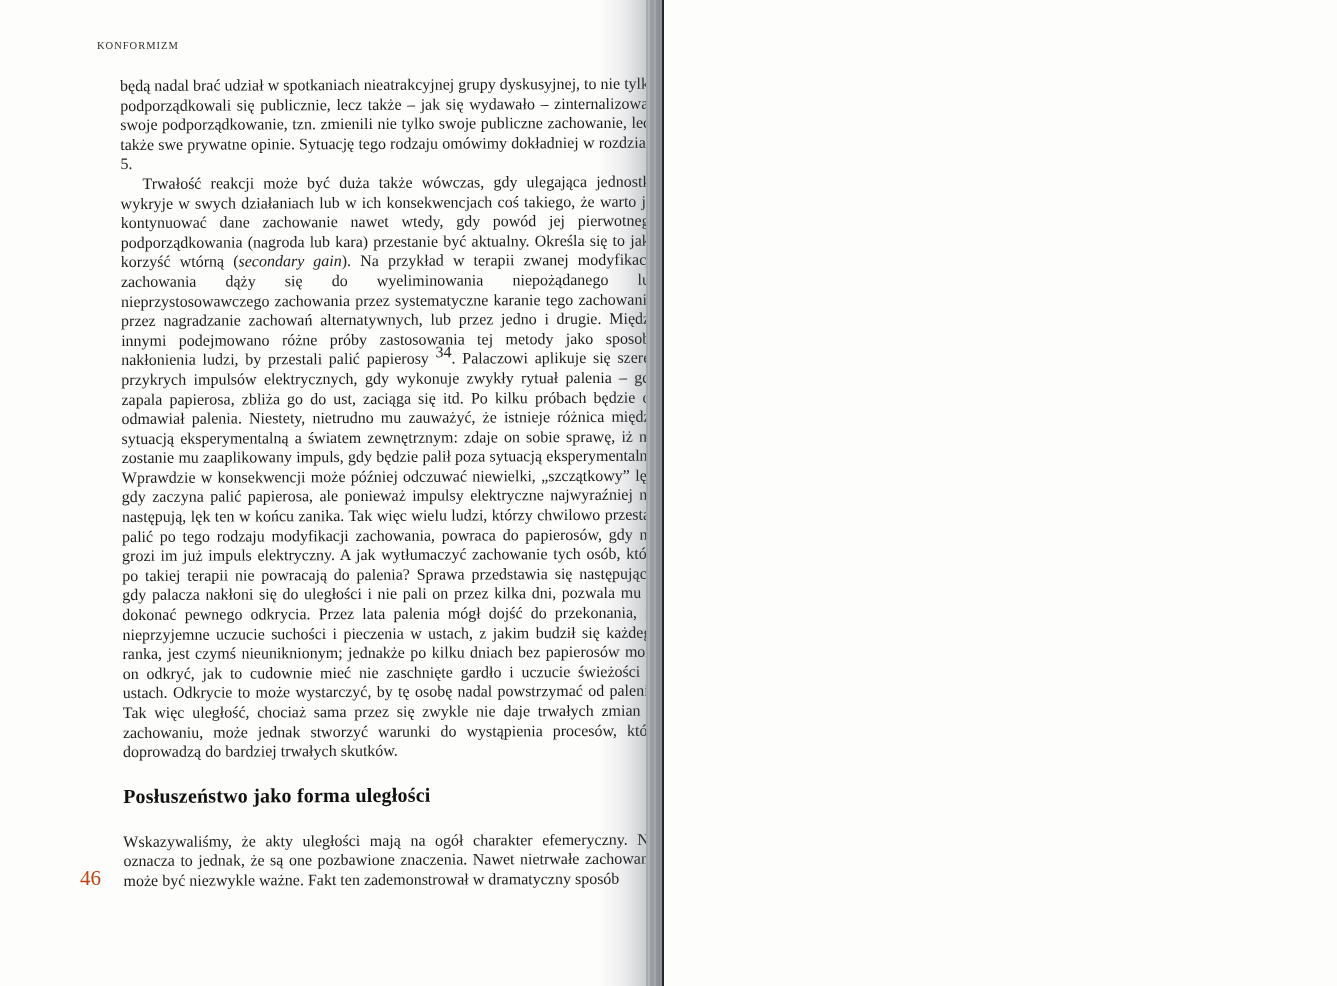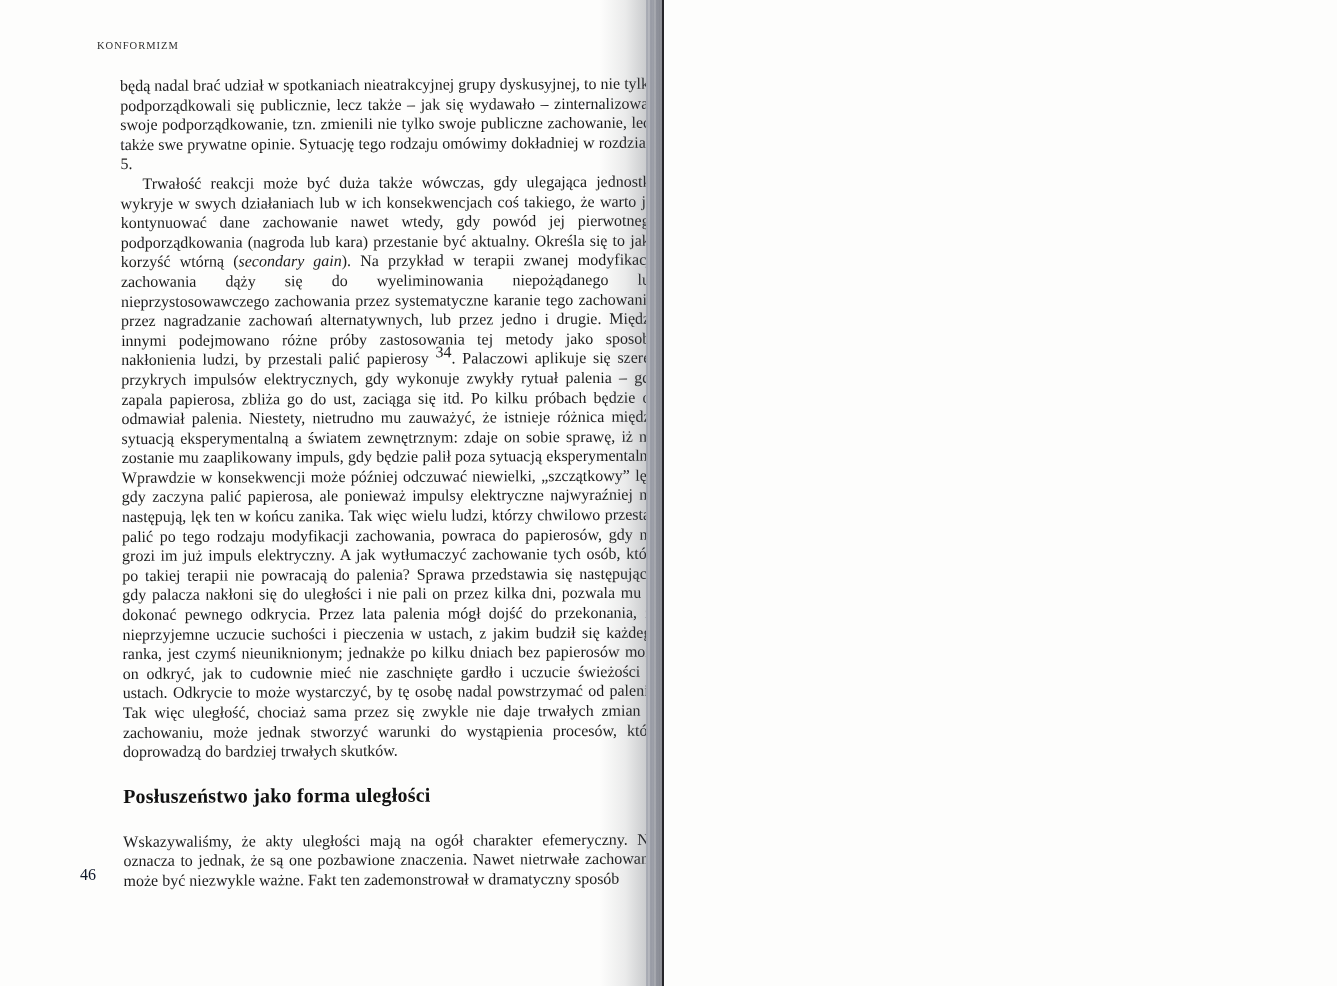--- a/index.html
+++ b/index.html
@@ -60,21 +60,21 @@
   .text-col i{font-style:italic;}
   .text-col h2{
     margin:22px 0 24px 0;
     font-size:20px;line-height:24px;
     font-weight:bold;color:#111;
     letter-spacing:.2px;
   }
 
   .page-number{
     position:absolute;
-    font-size:16px;color:#0f172a;text-align:right;
+    font-size:21px;color:#c2410c;text-align:right;
   }
   .page-number.left{left:80px;top:866px;}
 </style>
 </head>
 <body>
 
 <div class="scan">
 
   <div class="page page-left">
     <div class="running-header left">KONFORMIZM</div>

